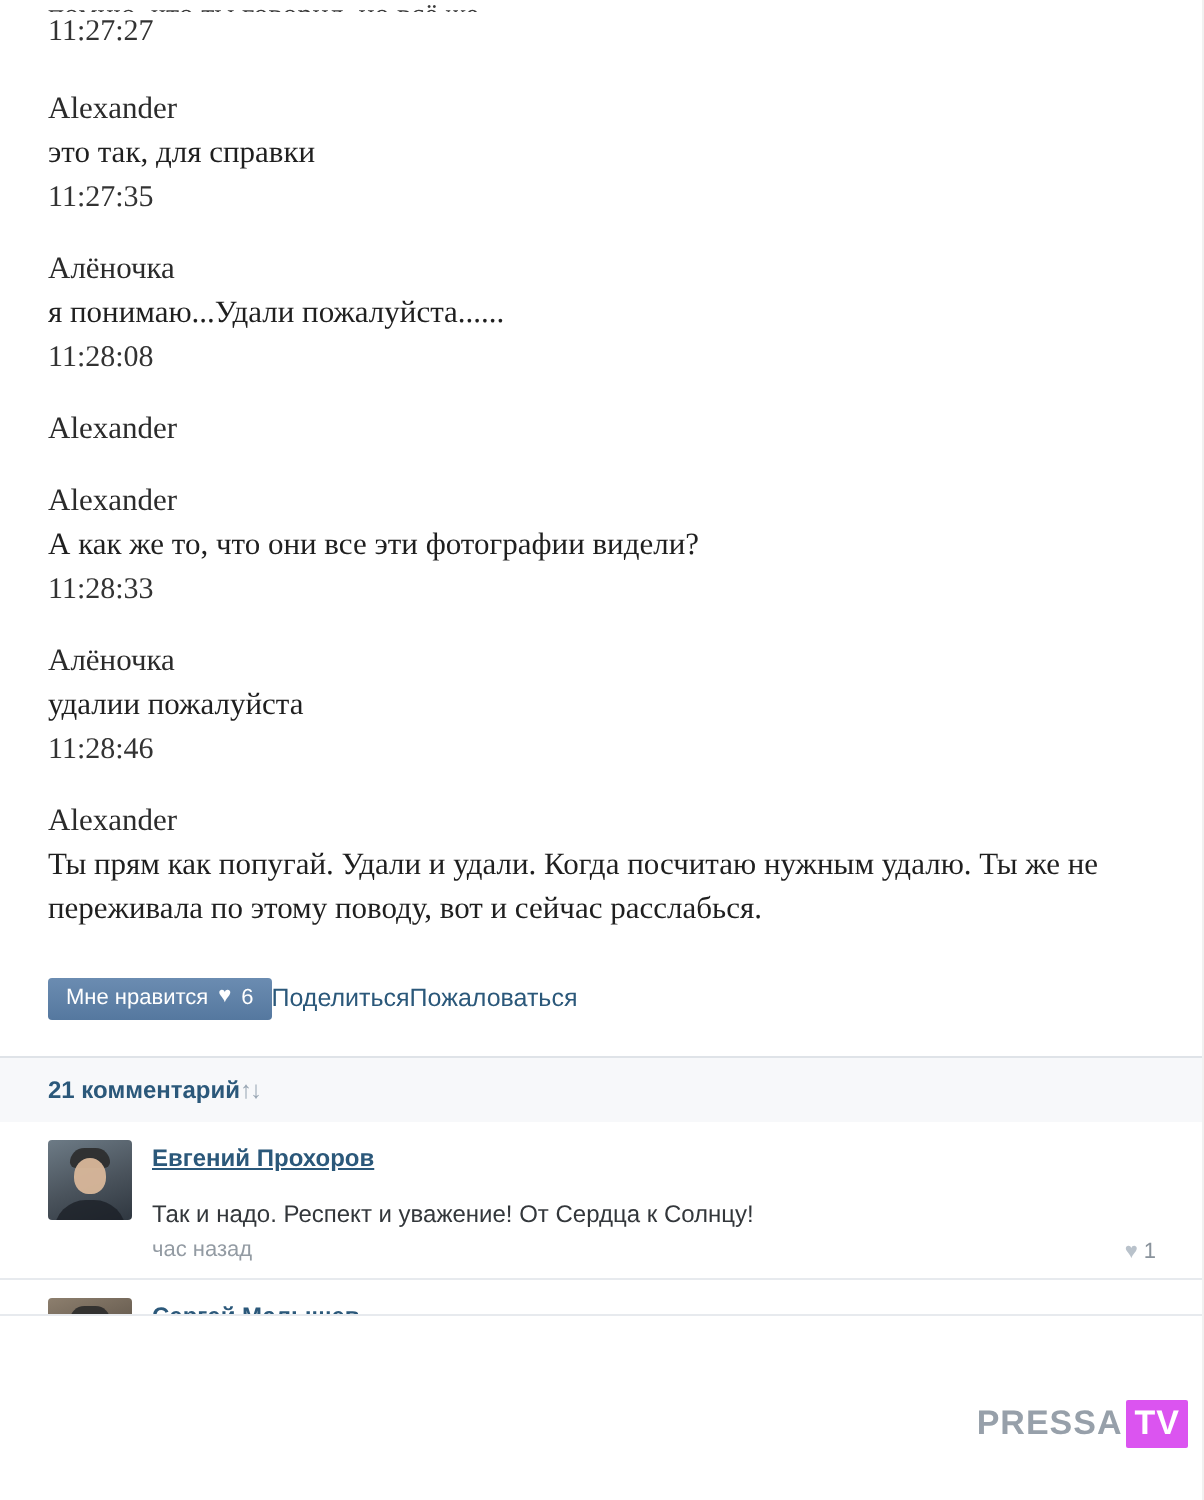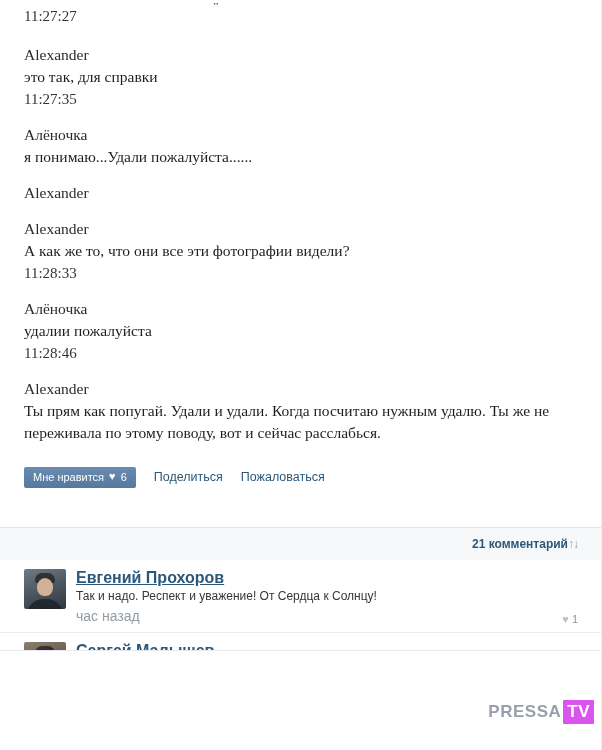--- a/index.html
+++ b/index.html
@@ -66,21 +66,20 @@
     color: #333;
     padding: 0 24px;
     margin-bottom: 18px;
   }
   
   .actions {
     padding: 0 24px;
     margin-top: 22px;
     display: flex;
     align-items: center;
-    gap: 18px;
     height: 22px;
   }
   .like-btn {
     background: #5b7fa6;
     background: linear-gradient(#6b8cb1, #55789f);
     color: #ffffff;
     font-size: 11px;
     font-family: "Liberation Sans", sans-serif;
     padding: 4px 9px 5px 9px;
     border-radius: 2px;
@@ -96,27 +95,27 @@
     line-height: 11px;
   }
   .act-link {
     color: #2b587a;
     font-size: 12.5px;
     font-family: "Liberation Sans", sans-serif;
     text-decoration: none;
   }
   
   .comments-head {
-    margin-top: 39px;
+    margin-top: 18px;
     border-top: 1px solid #dfe3e8;
     background: #f7f8fa;
     padding: 9px 24px 9px 24px;
     display: flex;
     align-items: center;
-    justify-content: flex-end;
+    justify-content: flex-start;
     box-sizing: border-box;
   }
   .comments-count {
     color: #2b587a;
     font-size: 12px;
     font-weight: bold;
     font-family: "Liberation Sans", sans-serif;
   }
   .sort-icon {
     color: #9aa7b4;
@@ -175,36 +174,36 @@
     height: 16px;
     border-radius: 18px 18px 0 0;
     background: rgba(25,30,36,0.75);
   }
   .c-body {
     flex: 1 1 auto;
     min-width: 0;
   }
   .c-author {
     color: #2b587a;
-    font-size: 16px;
+    font-size: 12px;
     font-weight: bold;
     font-family: "Liberation Sans", sans-serif;
     display: inline-block;
-    margin-bottom: 2px;
+    margin-bottom: 14px;
   }
   .c-text {
     color: #33373b;
     font-size: 12px;
     font-family: "Liberation Sans", sans-serif;
     line-height: 15px;
     margin-bottom: 4px;
   }
   .c-time {
     color: #939ba3;
-    font-size: 14px;
+    font-size: 11px;
     font-family: "Liberation Sans", sans-serif;
   }
   .c-like {
     position: absolute;
     right: 24px;
     bottom: 7px;
     color: #8a939c;
     font-size: 11px;
     font-family: "Liberation Sans", sans-serif;
     display: flex;
@@ -261,20 +260,21 @@
 
     <div class="msg">
       <div class="author">Alexander</div>
       <div class="text">это так, для справки</div>
       <div class="time">11:27:35</div>
     </div>
 
     <div class="msg">
       <div class="author">Алёночка</div>
       <div class="text">я понимаю...Удали пожалуйста......</div>
+      <div class="time">11:28:08</div>
     </div>
 
     <div class="msg">
       <div class="author">Alexander</div>
     </div>
 
     <div class="msg">
       <div class="author">Alexander</div>
       <div class="text">А как же то, что они все эти фотографии видели?</div>
       <div class="time">11:28:33</div>

